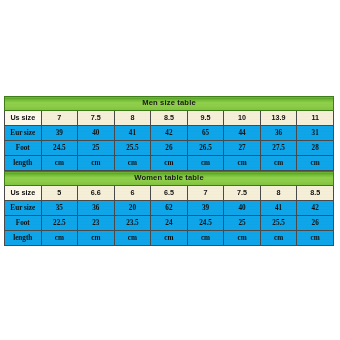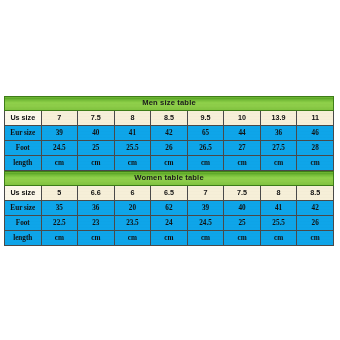--- a/index.html
+++ b/index.html
@@ -123,21 +123,21 @@
 
       <tr class="eur-row">
         <td class="row-label">Eur size</td>
         <td class="data-cell">39</td>
         <td class="data-cell">40</td>
         <td class="data-cell">41</td>
         <td class="data-cell">42</td>
         <td class="data-cell">65</td>
         <td class="data-cell">44</td>
         <td class="data-cell">36</td>
-        <td class="data-cell">46</td>
+        <td class="data-cell">31</td>
       </tr>
 
       <tr class="len-row">
         <td class="row-label">Foot</td>
         <td class="data-cell">24.5</td>
         <td class="data-cell">25</td>
         <td class="data-cell">25.5</td>
         <td class="data-cell">26</td>
         <td class="data-cell">26.5</td>
         <td class="data-cell">27</td>

